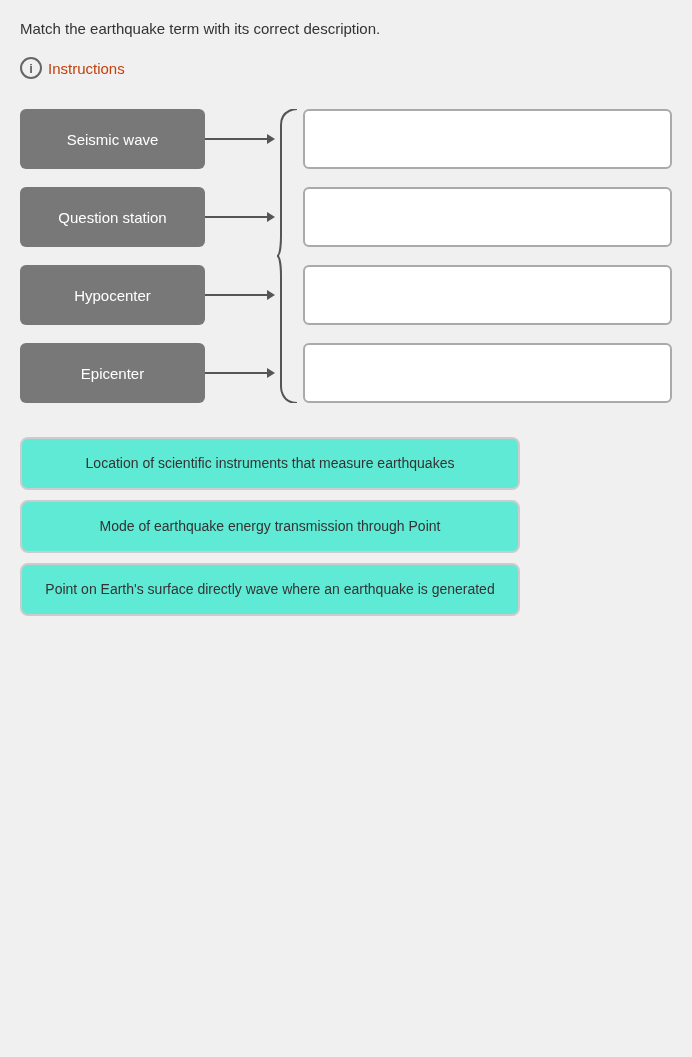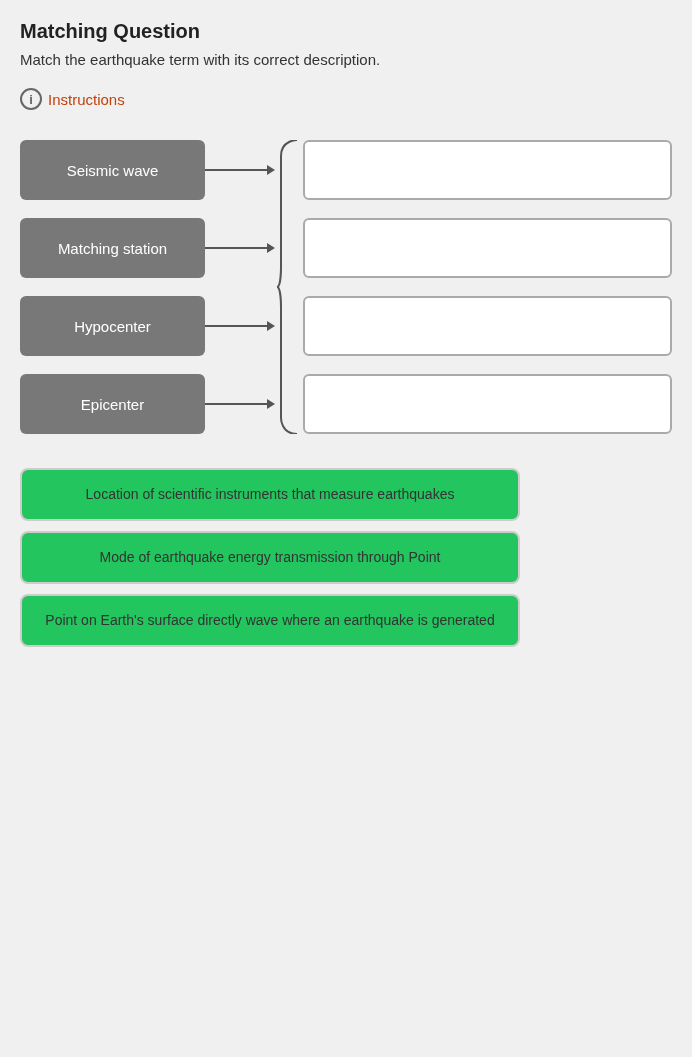--- a/index.html
+++ b/index.html
@@ -75,21 +75,21 @@
     }
 
     .answer-bank {
       display: flex;
       flex-direction: column;
       gap: 10px;
       margin-top: 10px;
     }
 
     .answer-card {
-      background: #22c55e;
+      background: #5eead4;
       border: 2px solid #ccc;
       border-radius: 8px;
       padding: 14px 16px;
       font-size: 14px;
       color: #333;
       text-align: center;
       cursor: pointer;
       max-width: 500px;
       line-height: 1.5;
     }
@@ -173,35 +173,34 @@
       border-radius: 6px;
       height: 60px;
       min-width: 0;
     }
   </style>
 </head>
 <body>
 
 <div class="page">
 
-  <div class="title">Matching Question</div>
   <div class="subtitle">Match the earthquake term with its correct description.</div>
 
   <div class="instructions-row">
     <div class="info-circle">
       <span>i</span>
     </div>
     <span class="instructions-label">Instructions</span>
   </div>
 
   <div class="matching-container">
 
     <div class="left-terms">
       <div class="term-box">Seismic wave</div>
-      <div class="term-box">Matching station</div>
+      <div class="term-box">Question station</div>
       <div class="term-box">Hypocenter</div>
       <div class="term-box">Epicenter</div>
     </div>
 
     <div class="middle-arrows">
       <div class="arrow-row">
         <div class="arrow-line">
           <div class="arrow-line-body"></div>
           <div class="arrow-head"></div>
         </div>

